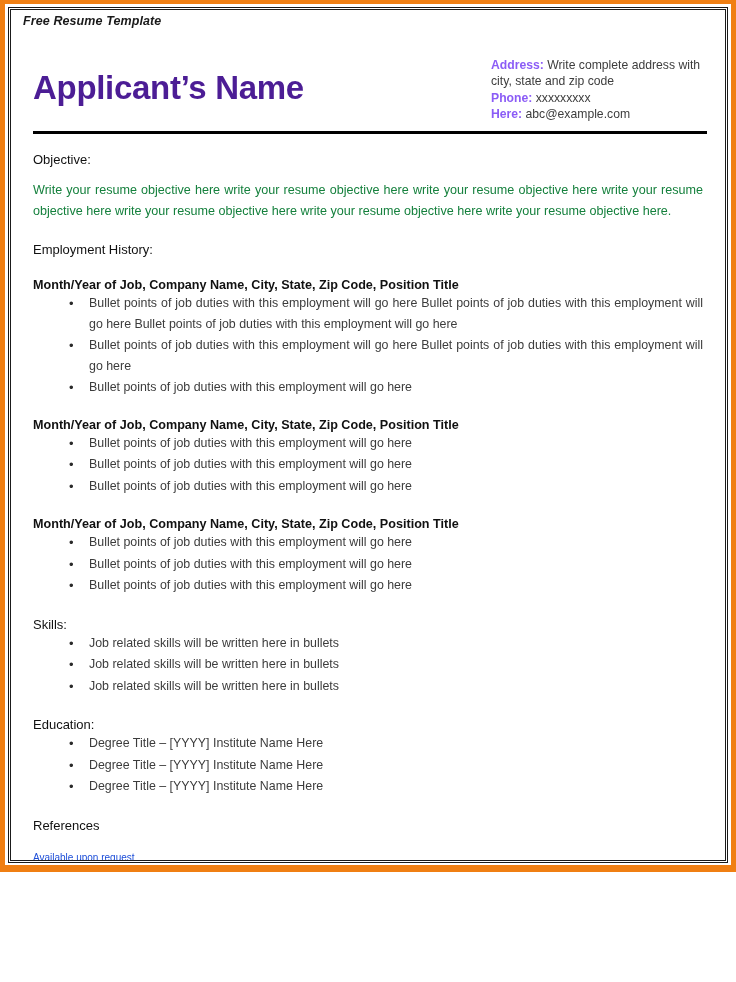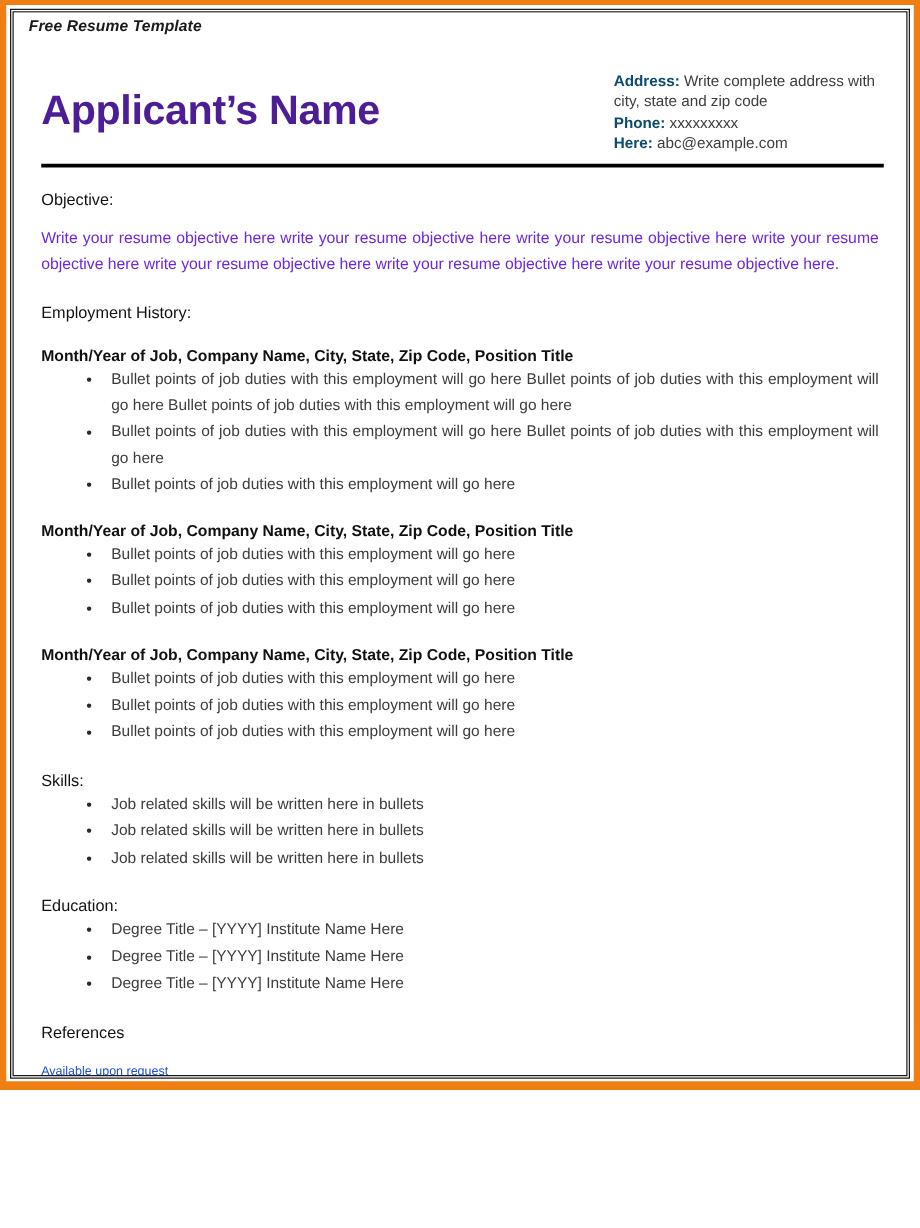--- a/index.html
+++ b/index.html
@@ -84,21 +84,21 @@
     font-family: "Liberation Sans", sans-serif;
     font-size: 12.2px;
     line-height: 16.4px;
     color: #3d3d3d;
     width: 218px;
     margin-top: 2px;
   }
   .contact-line { display: block; }
   .contact-label {
     font-weight: bold;
-    color: #0c4a6e;
+    color: #8b5cf6;
   }
 
   .header-rule {
     height: 0;
     border-top: 3px solid #000000;
     margin: 8px 8px 0 12px;
   }
 
   
   .content {
@@ -113,21 +113,21 @@
     color: #111111;
     margin: 20px 0 0 0;
   }
 
   .section-heading.first { margin-top: 18px; }
 
   .objective-text {
     font-family: "Liberation Sans", sans-serif;
     font-size: 12.6px;
     line-height: 21px;
-    color: #6d28d9;
+    color: #15803d;
     text-align: justify;
     margin: 12px 0 0 0;
     padding-right: 2px;
   }
 
   .job-title-line {
     font-family: "Liberation Sans", sans-serif;
     font-weight: bold;
     font-size: 12.6px;
     line-height: 16px;

